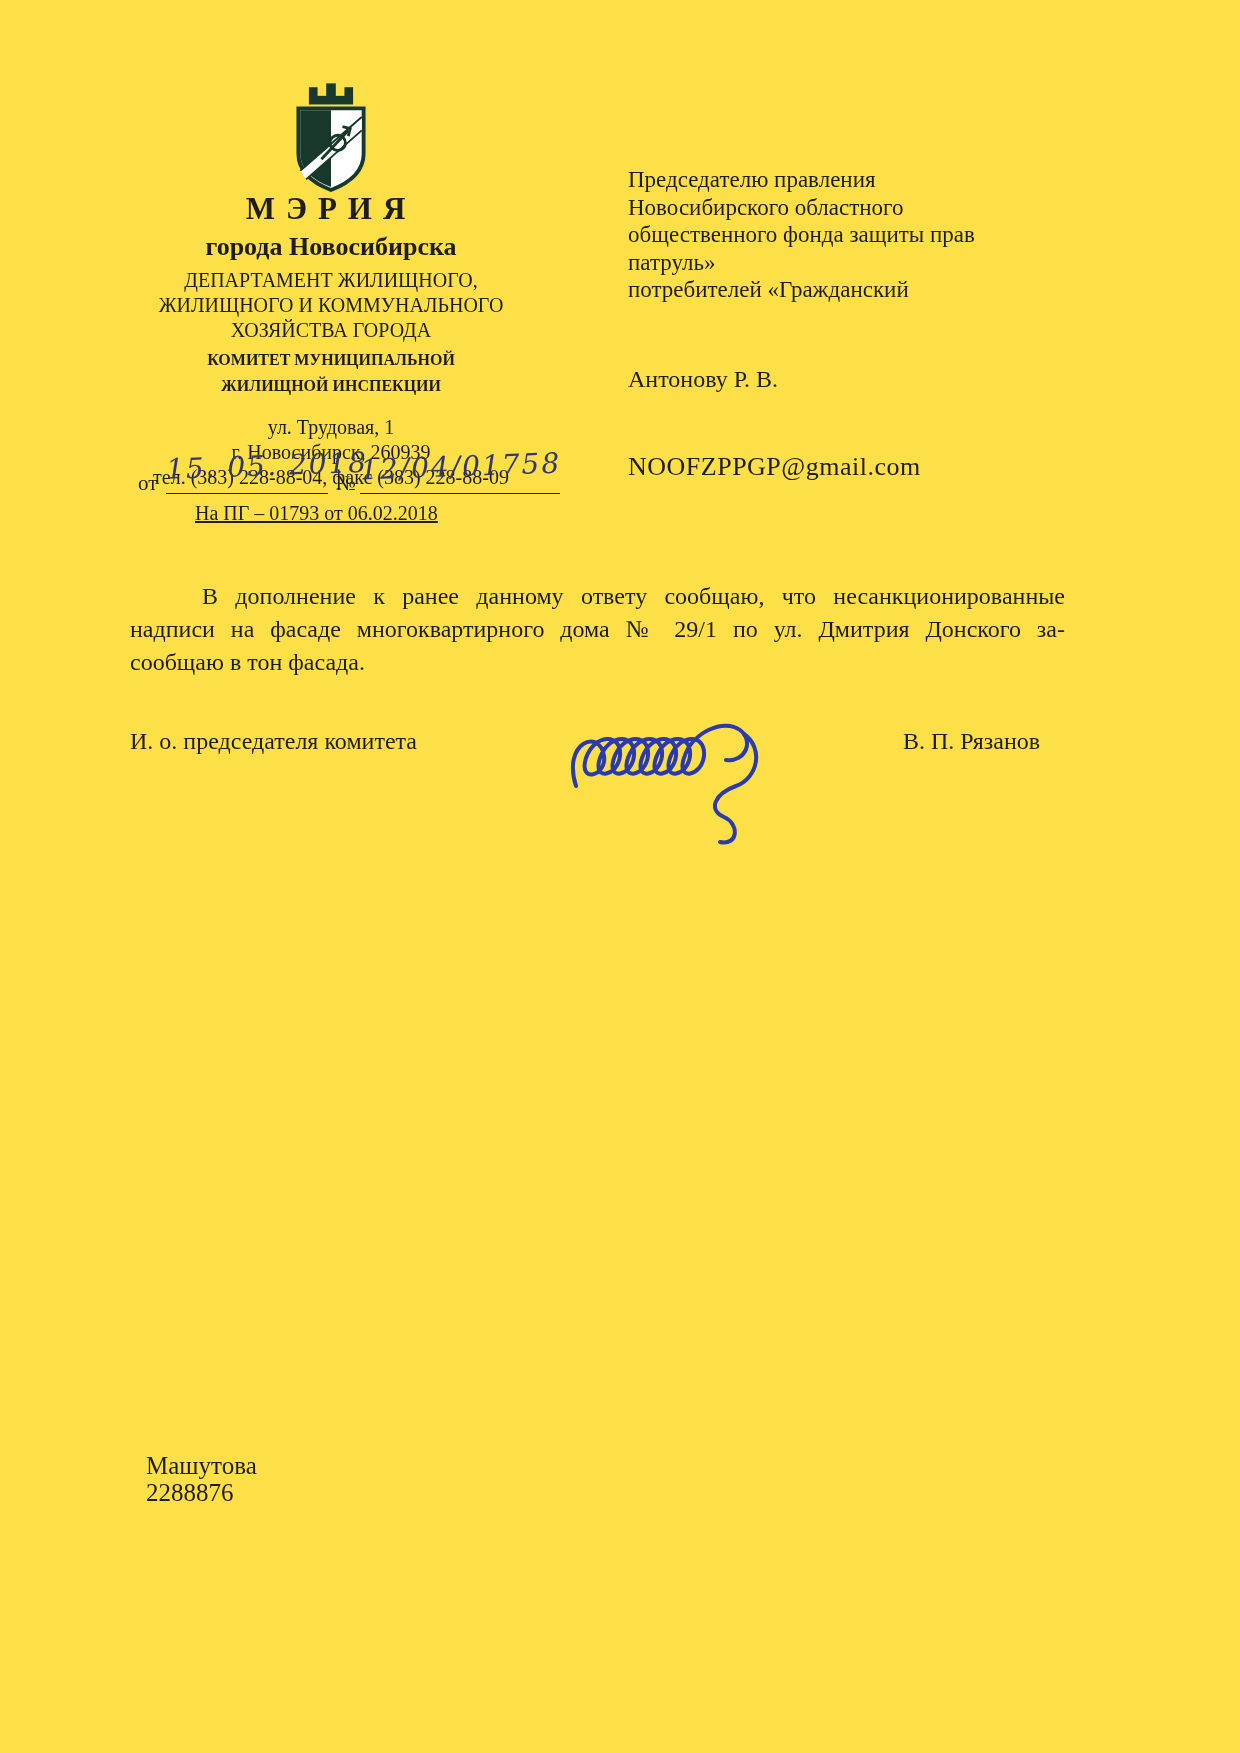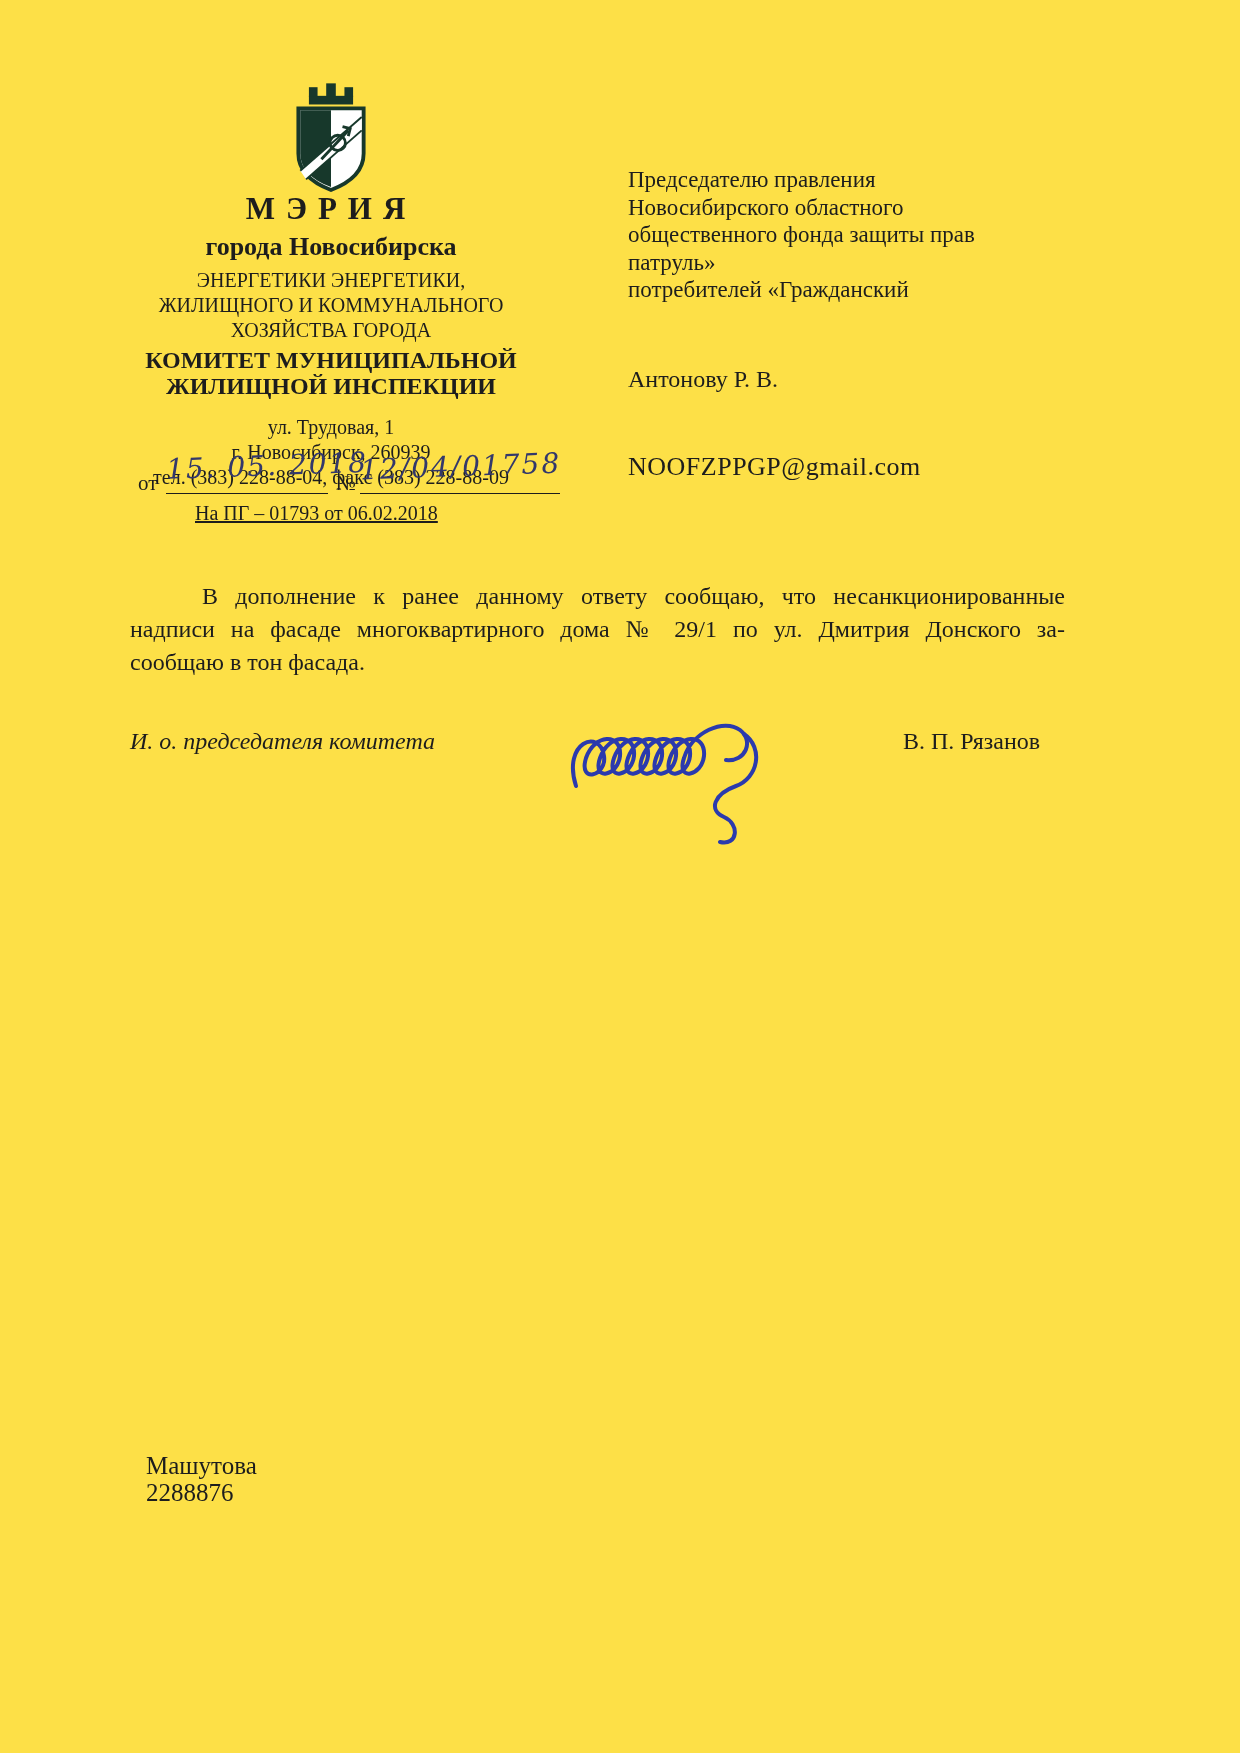--- a/index.html
+++ b/index.html
@@ -16,21 +16,21 @@
   .header-left{
     position:absolute;left:118px;top:82px;width:426px;
     text-align:center;
   }
   .emblem-wrap{height:96px;margin-bottom:14px;}
   .org-title{font-size:31px;font-weight:bold;letter-spacing:11px;line-height:34px;}
   .org-subtitle{font-size:26px;font-weight:bold;margin-top:6px;line-height:30px;}
   .dept-line{font-size:20px;line-height:25px;}
   .dept{margin-top:6px;}
   .committee{margin-top:4px;font-weight:bold;}
-  .committee div{font-size:24px;line-height:26px;}
+  .committee div{font-size:16px;line-height:26px;}
   .addr{margin-top:16px;}
   .addr div{font-size:20px;line-height:25px;}
   
   .out-line{
     position:absolute;left:138px;top:450px;width:430px;height:52px;
     font-size:21px;
   }
   .out-label{position:absolute;bottom:6px;font-size:21px;}
   .lbl-from{left:0;}
   .lbl-num{left:198px;}
@@ -51,21 +51,21 @@
   .recipient{position:absolute;left:628px;top:166px;width:390px;}
   .recipient .r-line{font-size:23px;line-height:27.5px;}
   .recipient-name{position:absolute;left:628px;top:366px;font-size:24px;}
   .recipient-email{position:absolute;left:628px;top:452px;font-size:26px;letter-spacing:0.5px;}
   
   .body-text{position:absolute;left:130px;top:580px;width:935px;font-size:24px;line-height:33px;}
   .body-text .b-line{white-space:nowrap;}
   .body-text .b-just{text-align:justify;text-align-last:justify;white-space:normal;}
   .body-text .b-line:first-child{text-indent:72px;}
   
-  .sign-label{position:absolute;left:130px;top:728px;font-size:24px;font-style:italic;}
+  .sign-label{position:absolute;left:130px;top:728px;font-size:24px;}
   .sign-name{position:absolute;left:903px;top:728px;font-size:24px;}
   .signature-wrap{position:absolute;left:548px;top:690px;width:300px;height:170px;}
   
   .footer{position:absolute;left:128px;top:1452px;font-size:25px;line-height:27px;margin-left:18px;}
   .nw{white-space:nowrap;}
 </style>
 </head>
 <body>
 
 <div class="page">
@@ -91,21 +91,21 @@
         <circle cx="57" cy="63" r="8" fill="none" stroke="#17382b" stroke-width="3"></circle>
         <path d="M40 80 L68 50" stroke="#17382b" stroke-width="3"></path>
         <path d="M62 46 L70 48 L68 56" fill="none" stroke="#17382b" stroke-width="3"></path>
       </svg>
     </div>
 
     <div class="org-title">МЭРИЯ</div>
     <div class="org-subtitle">города Новосибирска</div>
 
     <div class="dept">
-      <div class="dept-line">ЭНЕРГЕТИКИ ЭНЕРГЕТИКИ,</div>
+      <div class="dept-line">ДЕПАРТАМЕНТ ЖИЛИЩНОГО,</div>
       <div class="dept-line">ЖИЛИЩНОГО И КОММУНАЛЬНОГО</div>
       <div class="dept-line">ХОЗЯЙСТВА ГОРОДА</div>
     </div>
 
     <div class="committee">
       <div>КОМИТЕТ МУНИЦИПАЛЬНОЙ</div>
       <div>ЖИЛИЩНОЙ ИНСПЕКЦИИ</div>
     </div>
 
     <div class="addr">

